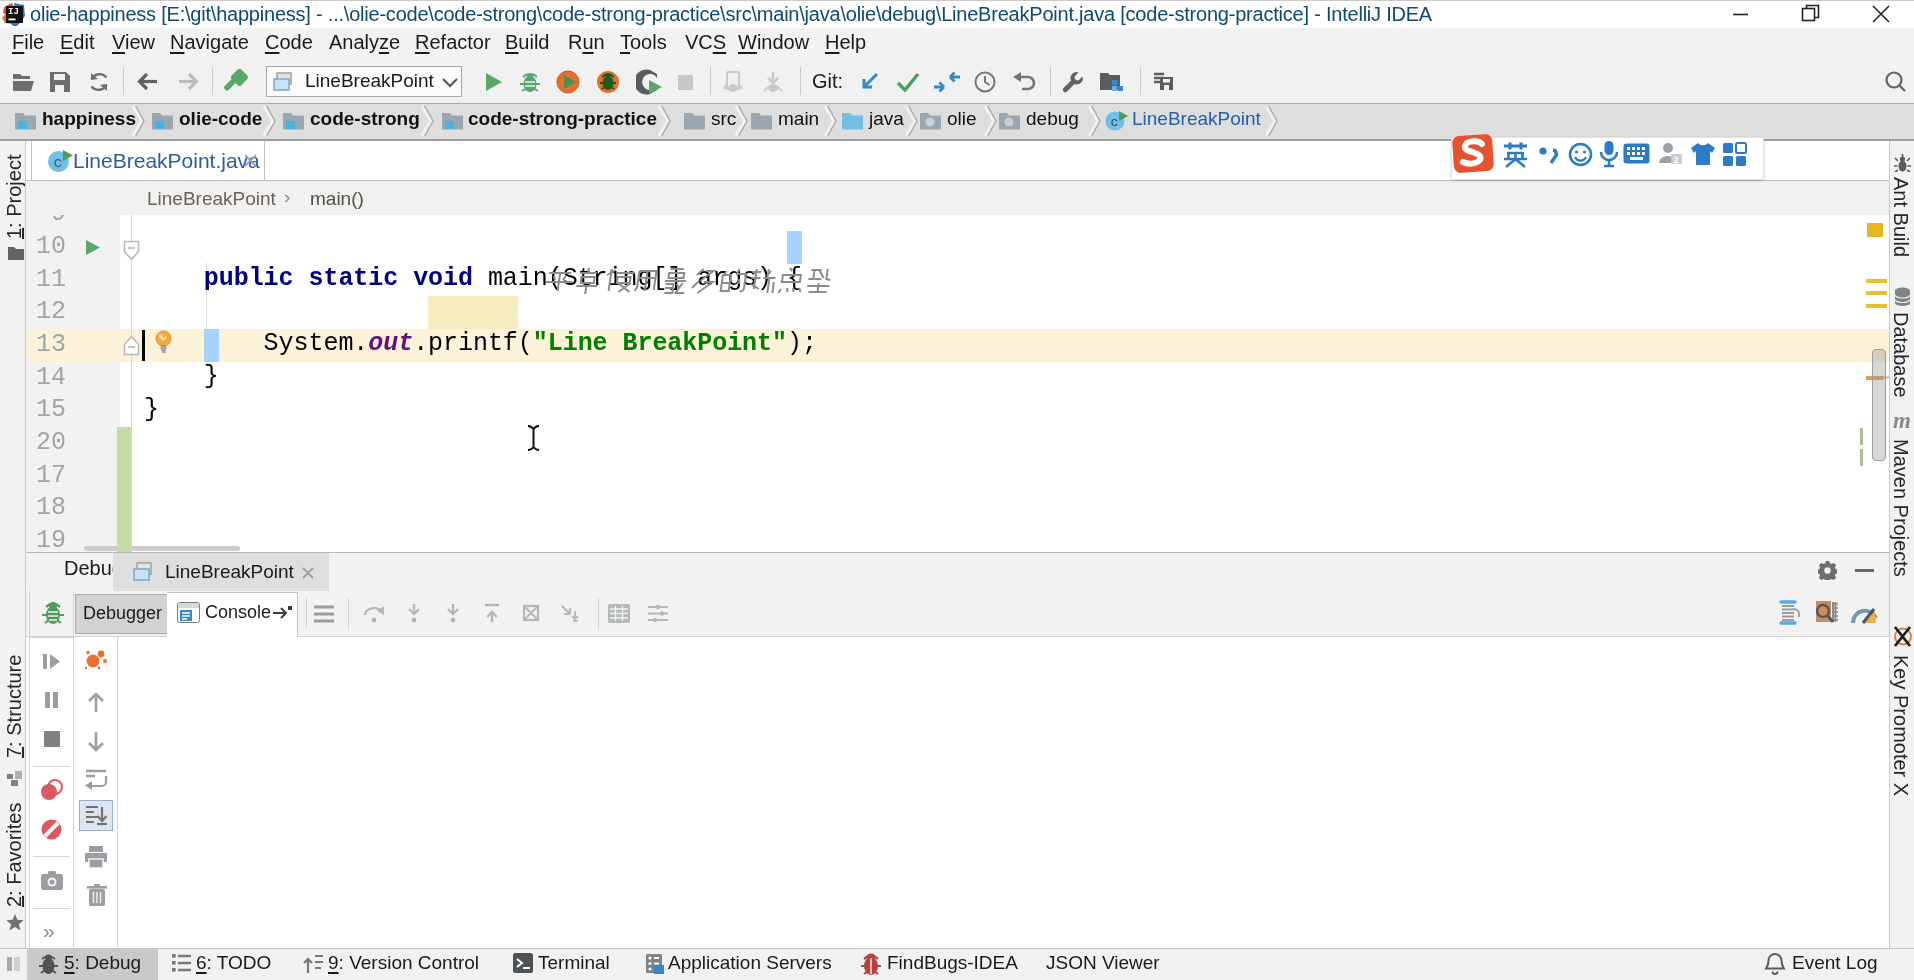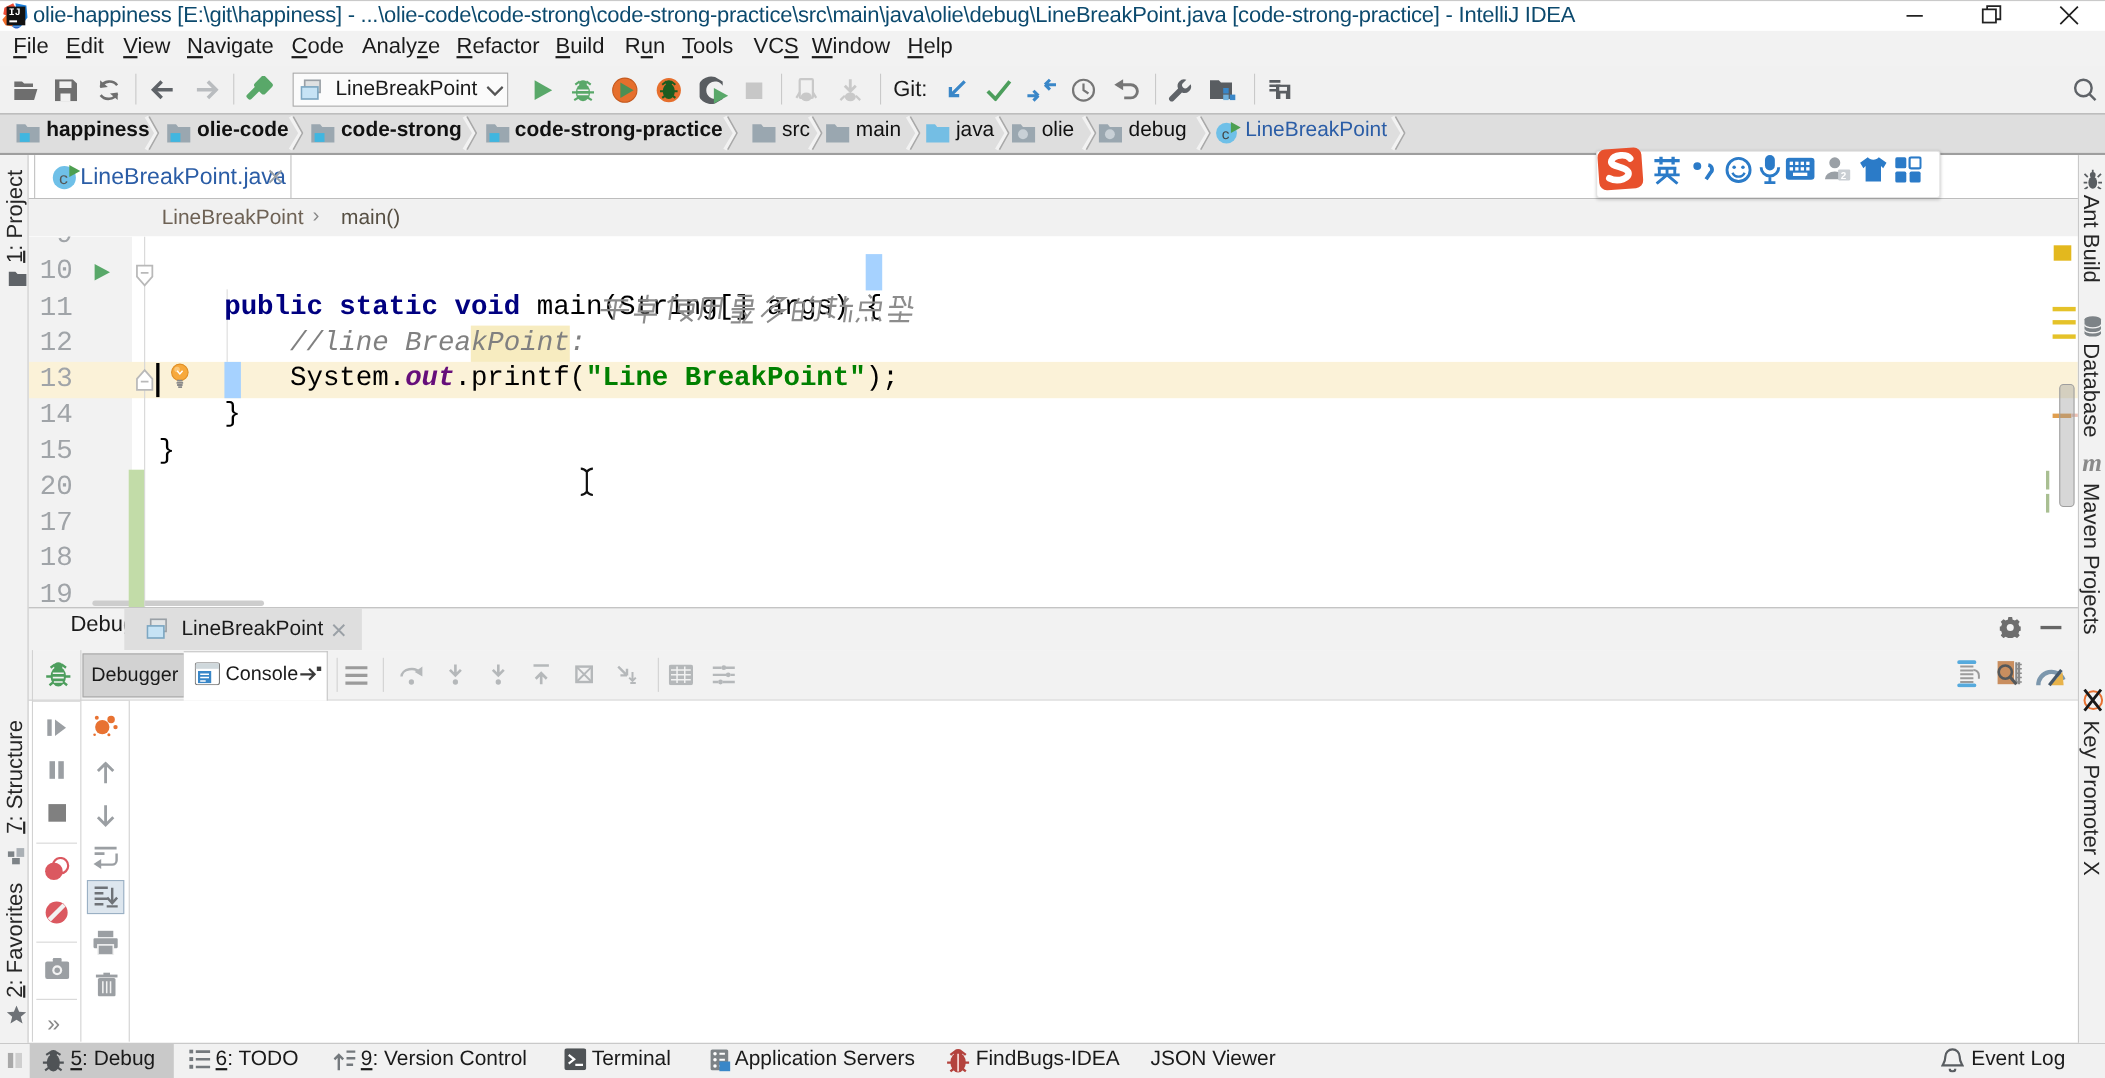--- a/index.html
+++ b/index.html
@@ -367,21 +367,20 @@
       </svg>
  <svg class="i" style="left:97px;top:120px" width="17" height="21" fill="#fff" stroke="#b9b9b9" stroke-width="1.6">
   <path d="M1.5 19.5 h14 v-10 l-7 -8 l-7 8 z"></path>
         <line x1="5" y1="12" x2="12" y2="12"></line>
       </svg>
  <div class="abs" style="left:180px;top:48px;width:1px;height:66px;background:#dcdcdc;"></div>
  <div class="abs" style="left:760.9px;top:16px;width:15px;height:33px;background:#a6d2ff;"></div>
  <div class="abs" style="left:177.8px;top:114px;width:15px;height:33px;background:#a6d2ff;"></div>
  <div class="abs" style="left:402px;top:81.3px;width:90px;height:32.7px;background:#f7ecc0;"></div>
  <div class="cl" style="top:16px">    <span class="kw">public static void</span> main(String[] args) {</div>
- <div class="cl" style="top:48.7px"><span style="color:#808080;font-style:italic;">        //line BreakPoint: </span></div>
  <svg class="i" style="left:516px;top:52px" width="300" height="28" viewBox="0 0 300 28" fill="none" stroke="#8c8c8c" stroke-width="2">
   <g transform="skewX(-8) translate(6 0)">
    <path d="M2 6 h22 M13 6 v18 M0 15 h26 M7 9 l2 4 M19 9 l-2 4"></path>
    <path d="M41 1 v4 M33 6 h17 M35 10 h13 v6 h-13 z M31 19 h21 M41 19 v8"></path>
    <path d="M64 2 v22 M60 8 l8 -5 M69 6 h18 M71 10 h13 v6 h-13 z M72 16 l13 9 M85 16 l-11 9"></path>
    <path d="M92 4 h17 v19 M92 4 v16 l-2 4 M92 11 h17 M100 4 v20"></path>
    <path d="M123 2 h13 M122 6 h15 v5 h-15 z M119 14 h21 M120 17 h8 v9 h-8 M120 21 h8 M131 17 l3 4 M137 16 l-6 10 M130 26 h10"></path>
    <path d="M156 2 l-6 6 M158 4 h8 l-12 10 M153 14 l-6 7 M158 15 h9 l-14 11"></path>
    <path d="M179 4 l-2 5 M176 8 h8 v16 h-8 z M176 16 h8 M192 2 l-2 4 M189 7 h10 v14 q0 4 -4 3 M193 12 v5"></path>
    <path d="M205 5 h9 M209 2 v20 M205 11 h9 M205 17 l9 5 M224 4 l-4 5 M221 2 v9 M217 11 h12 M223 11 v15 M228 15 v11"></path>

